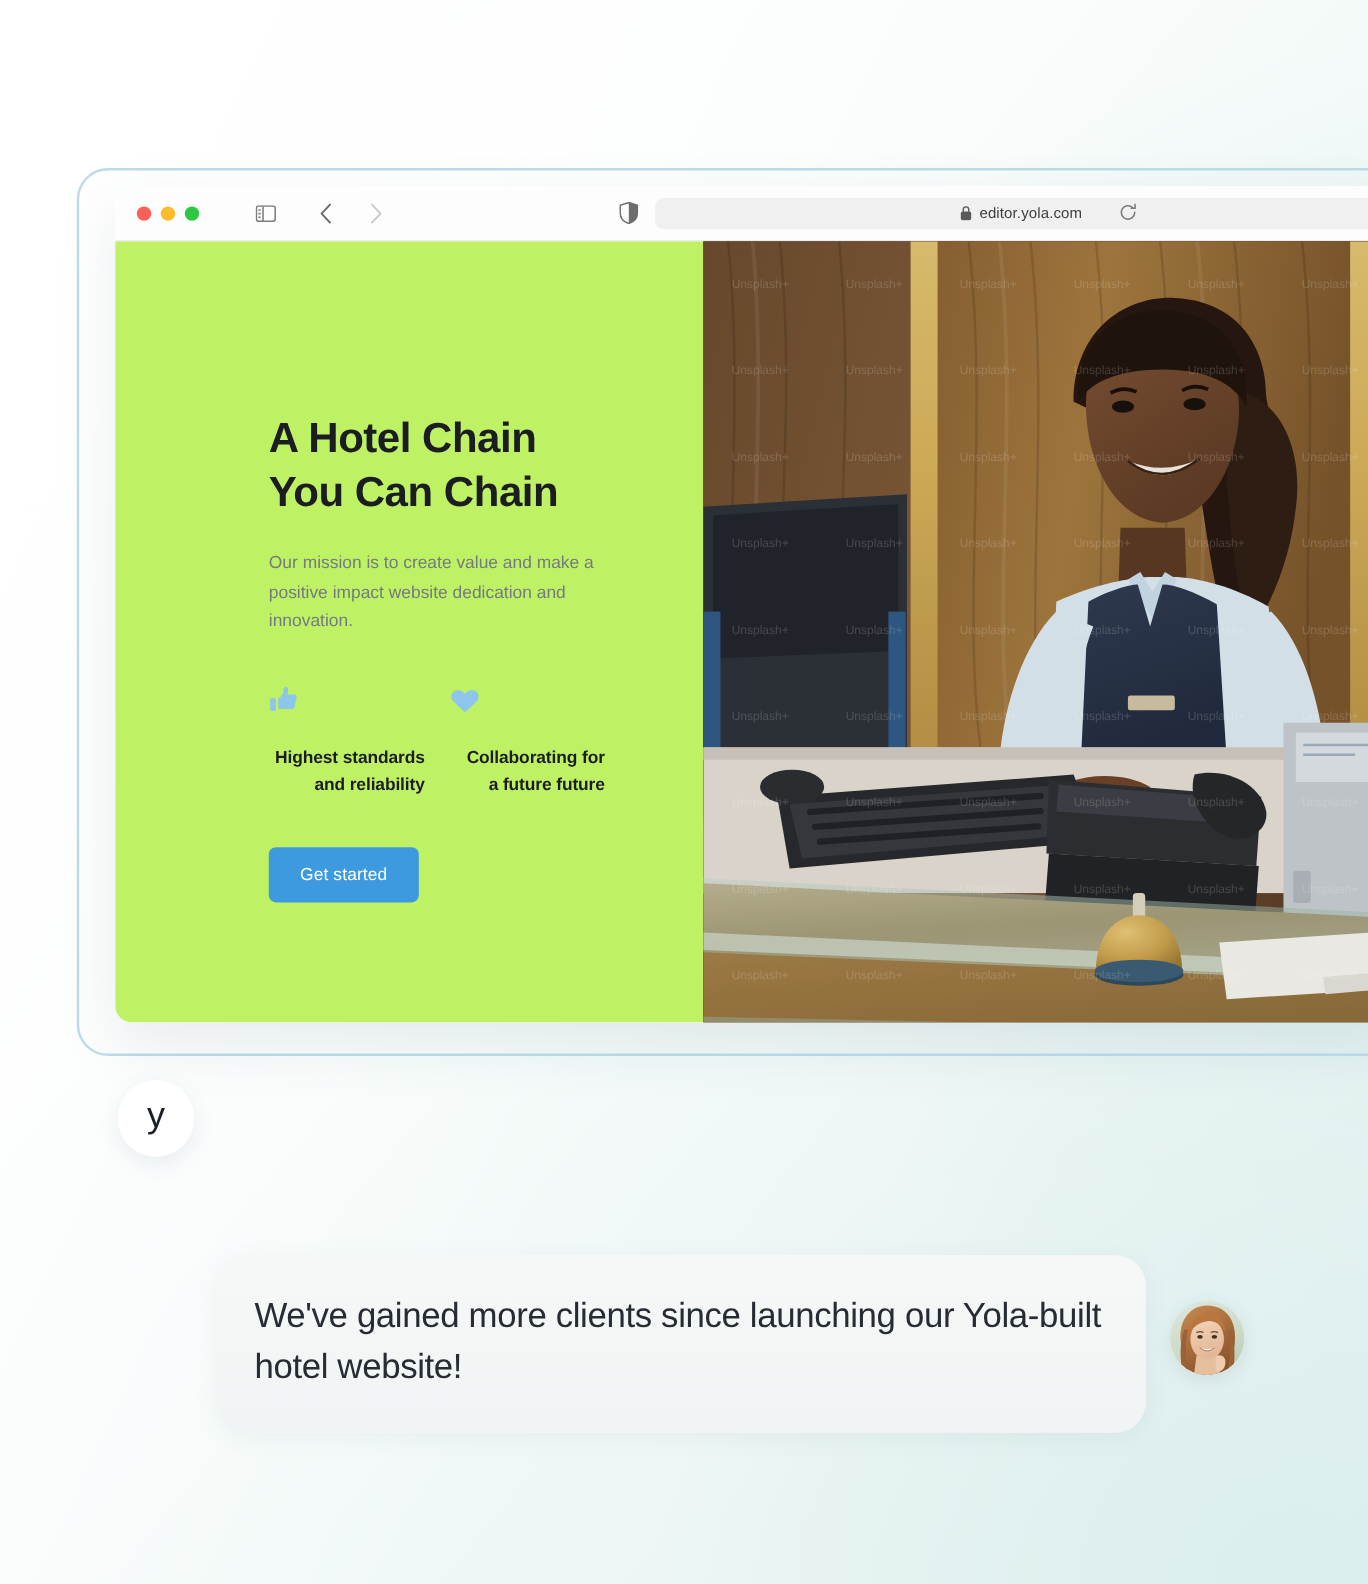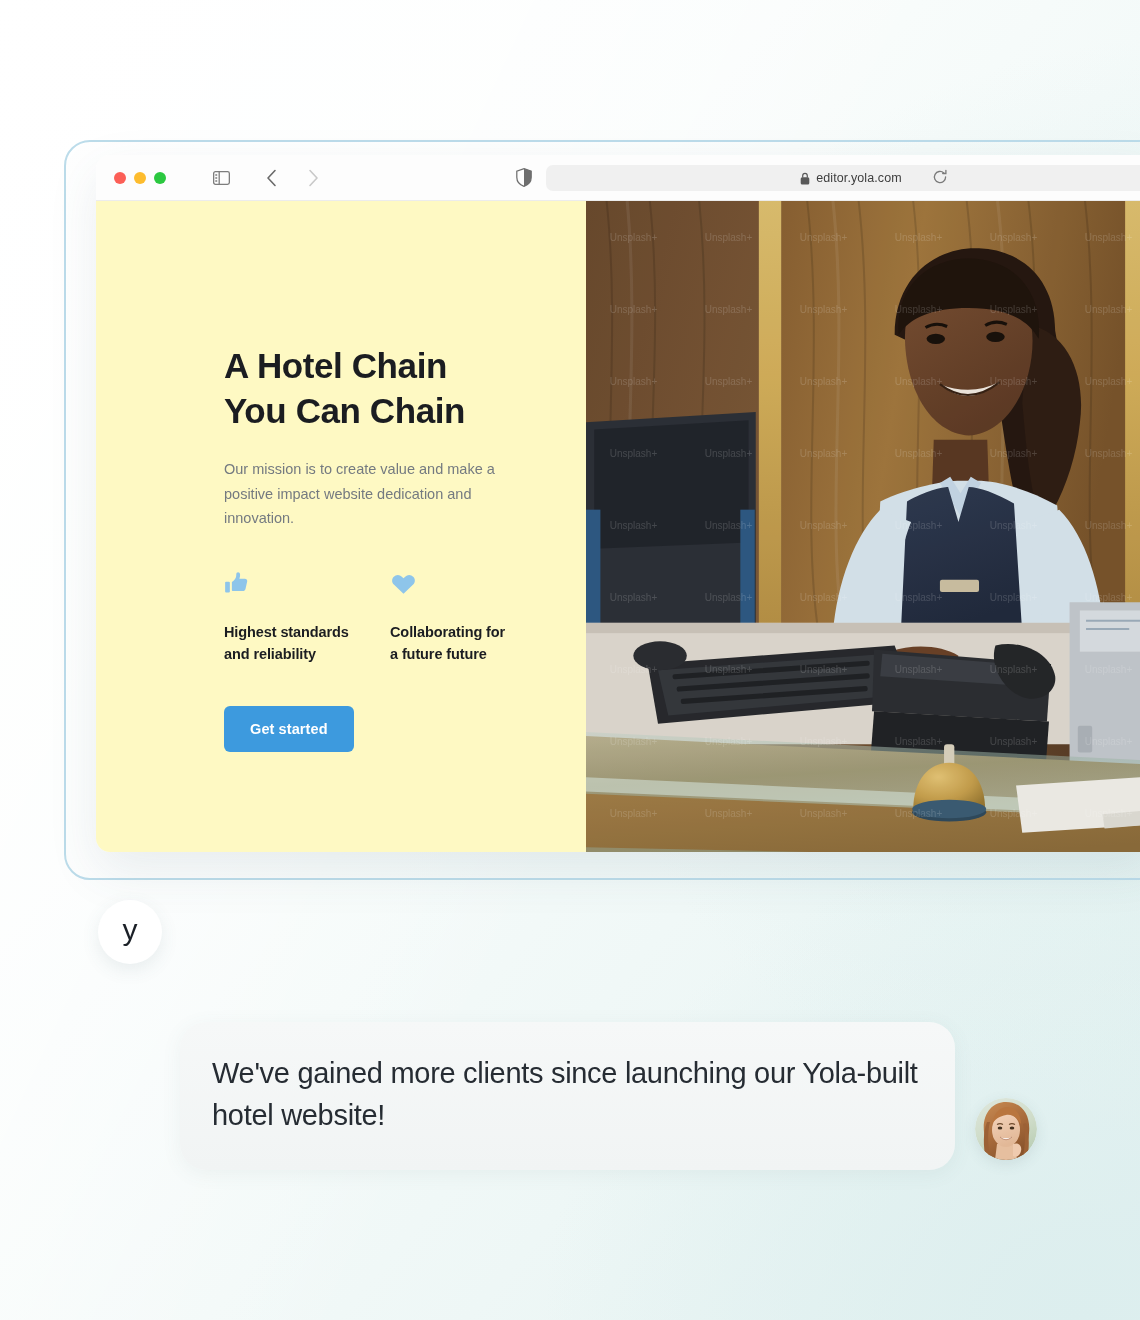--- a/index.html
+++ b/index.html
@@ -120,21 +120,21 @@
   }
 
   
   .site {
     display: flex;
     height: calc(100% - 46px);
   }
 
   .site-left {
     width: 490px;
-    background: #fef9c3;
+    background: #bef264;
     flex: none;
     padding: 142px 0 12px 128px;
   }
 
   .hero-title {
     font-size: 35px;
     line-height: 1.29;
     font-weight: bold;
     letter-spacing: -0.4px;
     color: #1b1d21;
@@ -145,41 +145,42 @@
     margin-top: 24px;
     font-size: 14.5px;
     line-height: 1.68;
     color: #747a80;
     max-width: 280px;
   }
 
   .features {
     margin-top: 40px;
     display: flex;
-    gap: 36px;
+    gap: 20px;
+    text-align: right;
   }
   .feature { width: 130px; }
   .feature-icon { color: #8ec5ea; height: 30px; display: block; }
   .feature-icon svg { display: block; }
   .feature-label {
     margin-top: 22px;
     font-size: 14.5px;
     font-weight: bold;
     line-height: 1.5;
     color: #1b1d21;
     letter-spacing: -0.1px;
   }
 
   .cta {
     margin-top: 40px;
     display: inline-block;
     background: #3d9ade;
     color: #ffffff;
     font-size: 14.5px;
-    font-weight: bold;
+    font-weight: normal;
     border: none;
     border-radius: 6px;
     padding: 15px 26px;
     cursor: pointer;
     letter-spacing: 0.1px;
   }
 
   
   .site-photo {
     flex: 1;
@@ -235,23 +236,23 @@
   .bubble-1 {
     padding: 28px 34px;
     font-size: 25px;
     color: #262c33;
     letter-spacing: -0.2px;
   }
 
   .chat-row-2 {
     position: absolute;
     left: 180px;
-    top: 1022px;
+    top: 1046px;
     display: flex;
-    align-items: flex-end;
+    align-items: center;
     gap: 20px;
     width: 880px;
   }
 
   .bubble-2 {
     width: 775px;
     padding: 30px 32px 34px;
     font-size: 29px;
     line-height: 1.45;
     color: #262c33;

